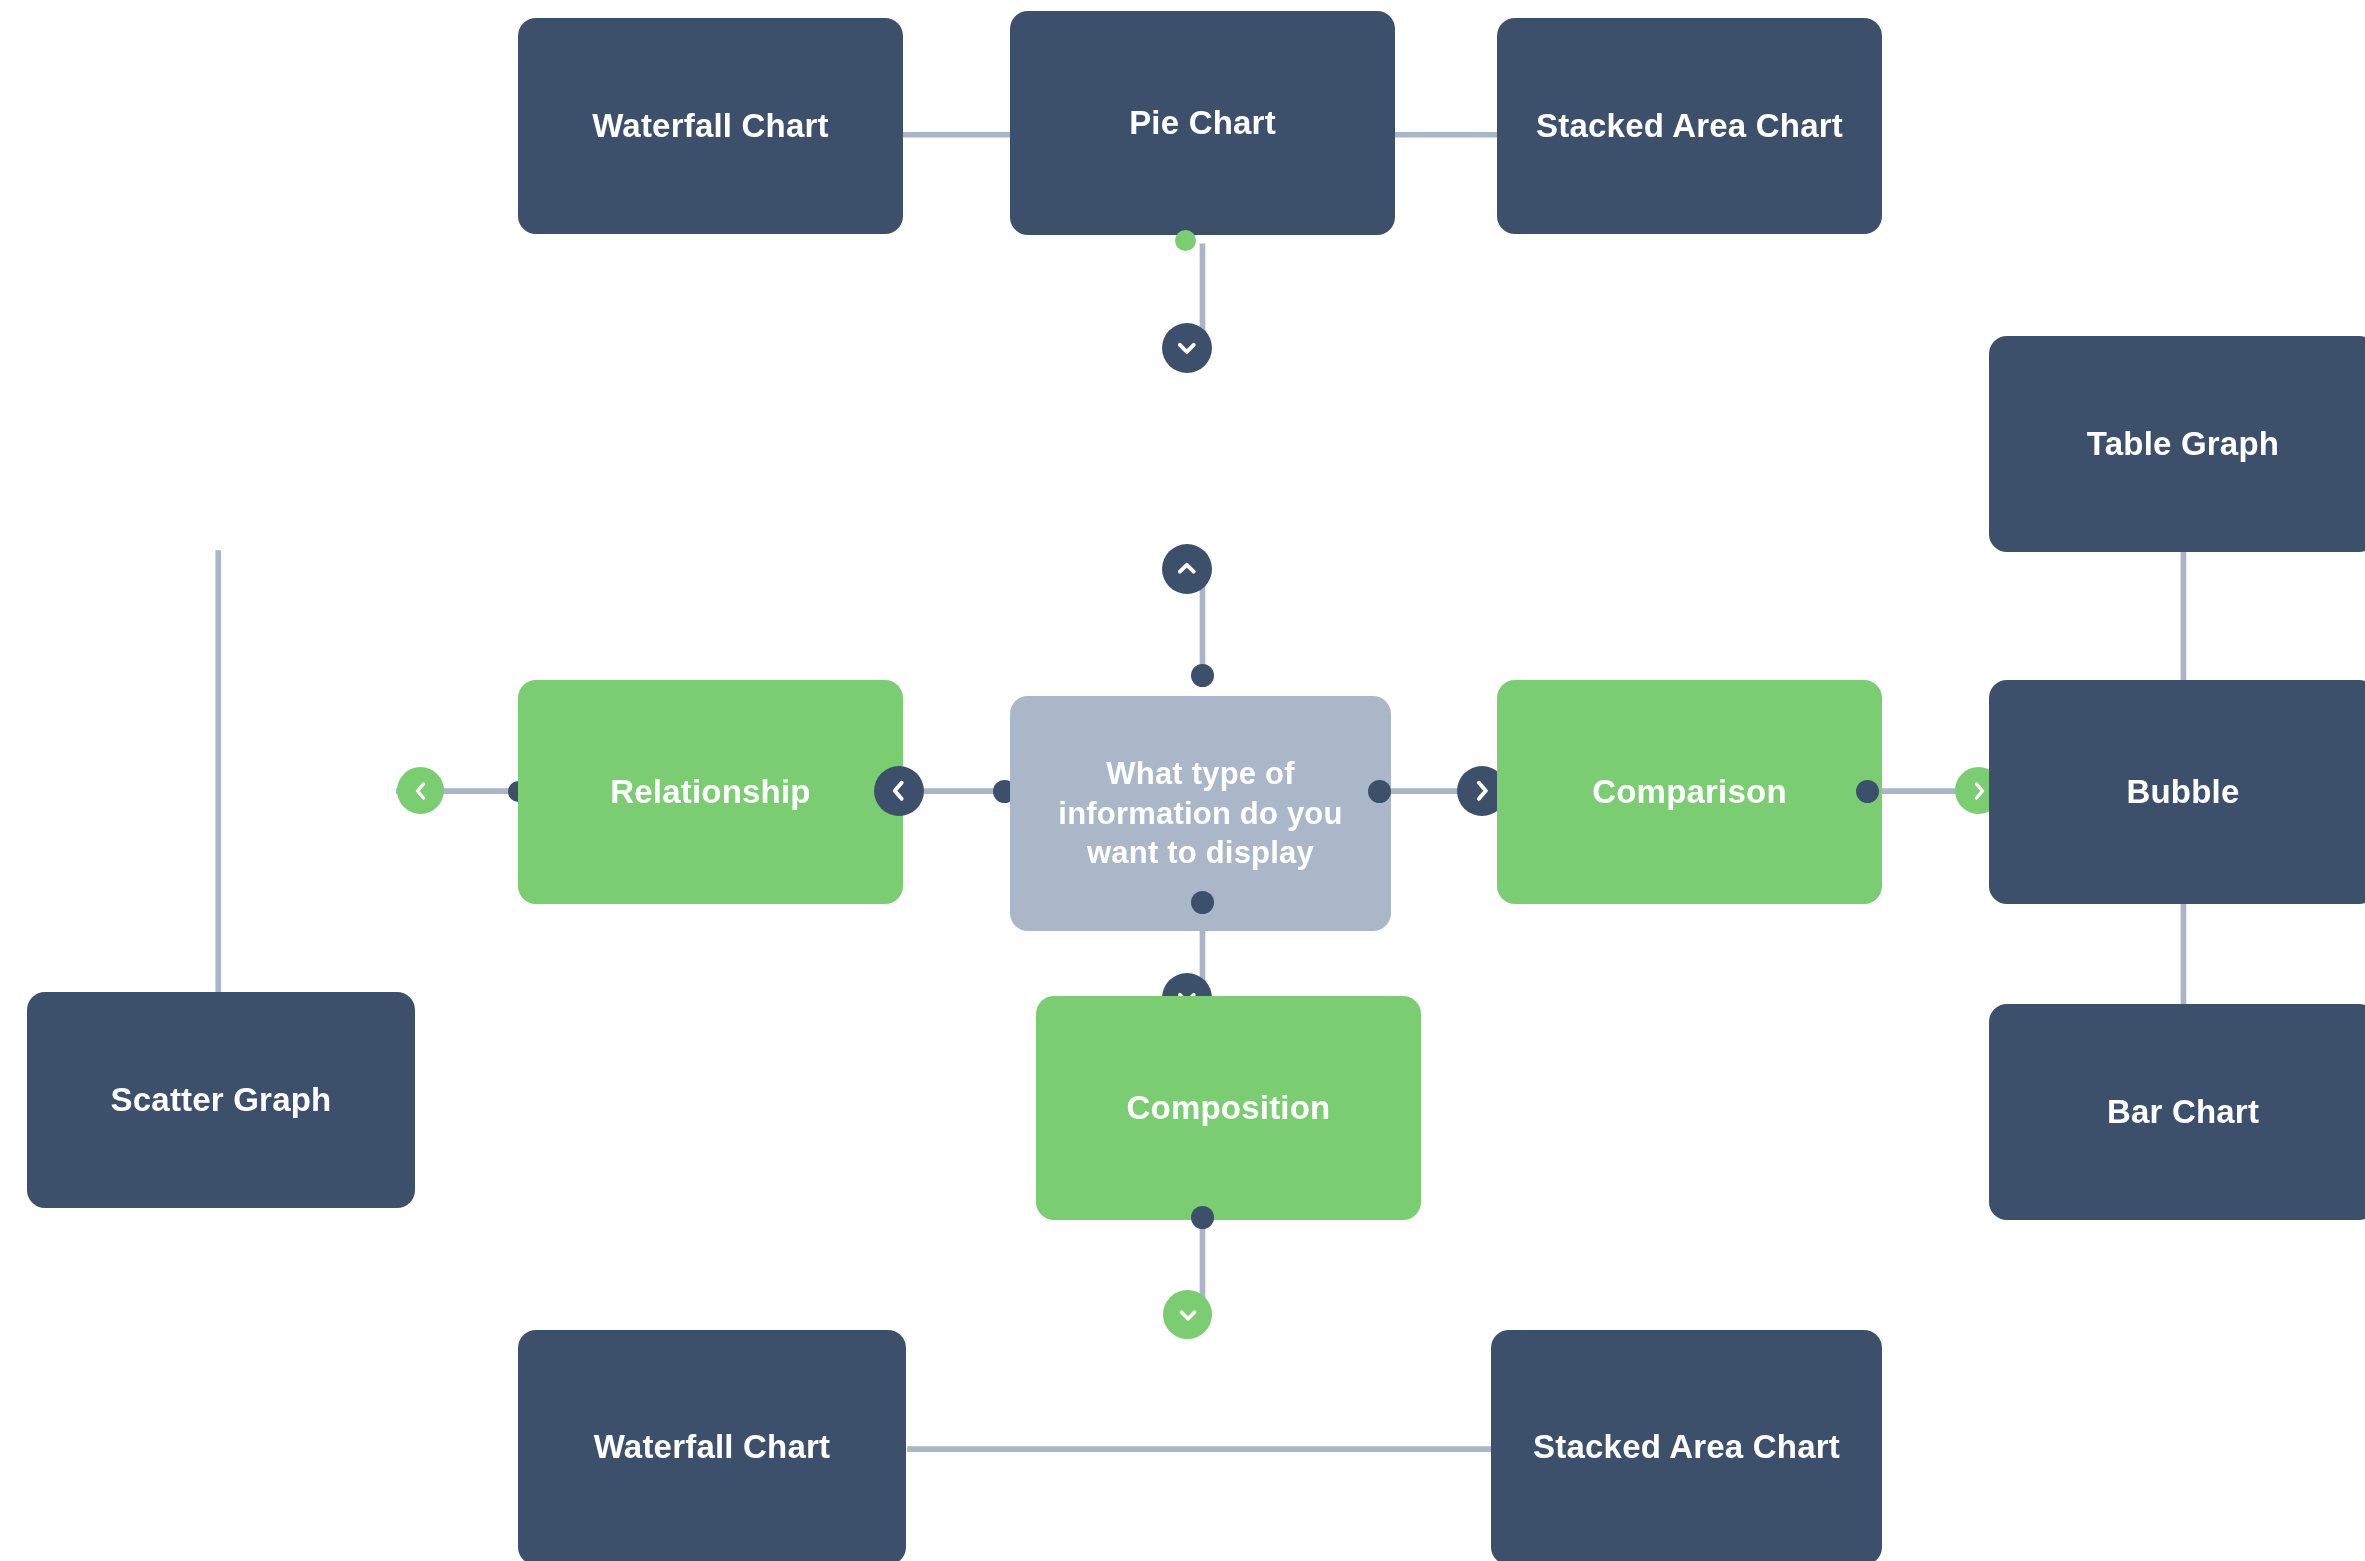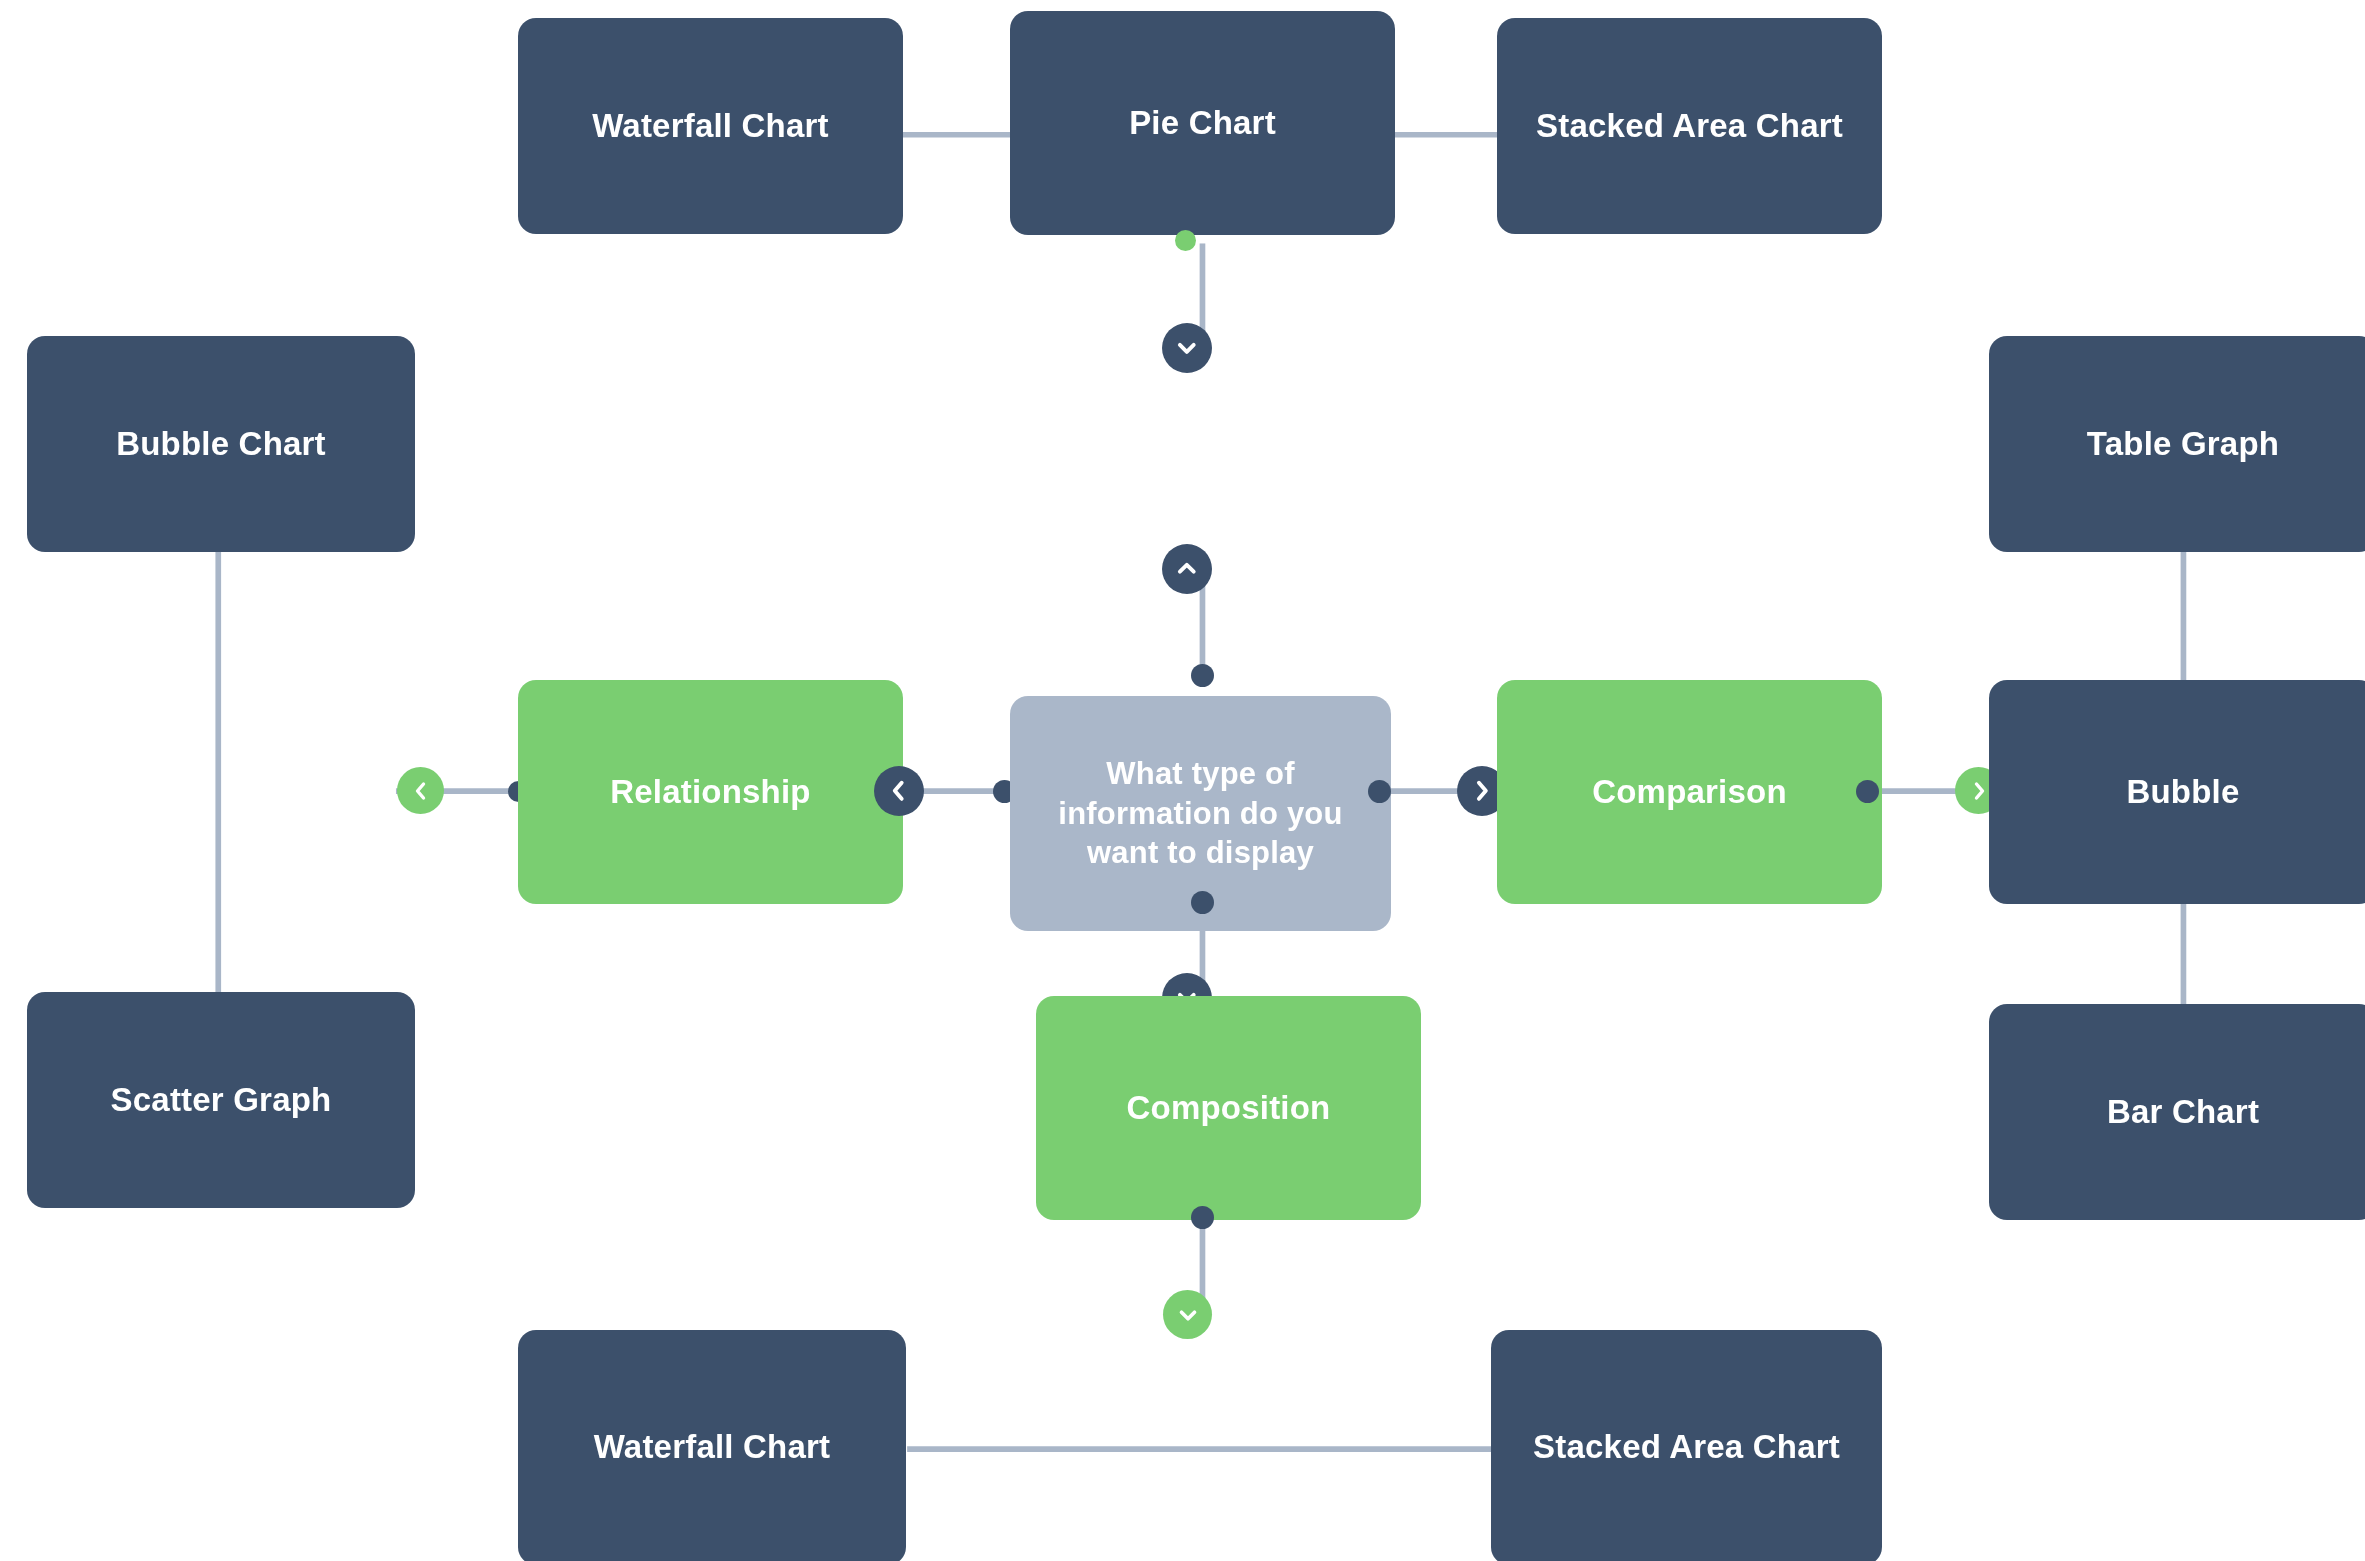--- a/index.html
+++ b/index.html
@@ -107,23 +107,20 @@
   </div>
 
   <div class="badge badge-dark" style="left:1162px; top:544px; width:50px; height:50px;">
     <span>
       <svg width="27.6" height="27.6" viewBox="0 0 24 24">
           <path d="M6 14.5l6-6 6 6" stroke="#ffffff" stroke-width="3.4" fill="none" stroke-linecap="round" stroke-linejoin="round"></path>
         </svg>
     </span>
   </div>
 
-  <div class="node node-dark" style="left:27px; top:336px; width:388px; height:216px;">
-    <span>Bubble Chart</span>
-  </div>
 
   <div class="node node-dark" style="left:27px; top:992px; width:388px; height:216px;">
     <span>Scatter Graph</span>
   </div>
 
   <div class="badge badge-green" style="left:397px; top:767px; width:47px; height:47px;">
     <span>
       <svg width="24" height="24" viewBox="0 0 24 24">
           <path d="M14.5 5l-6 7 6 7" stroke="#ffffff" stroke-width="3.4" fill="none" stroke-linecap="round" stroke-linejoin="round"></path>
         </svg>

